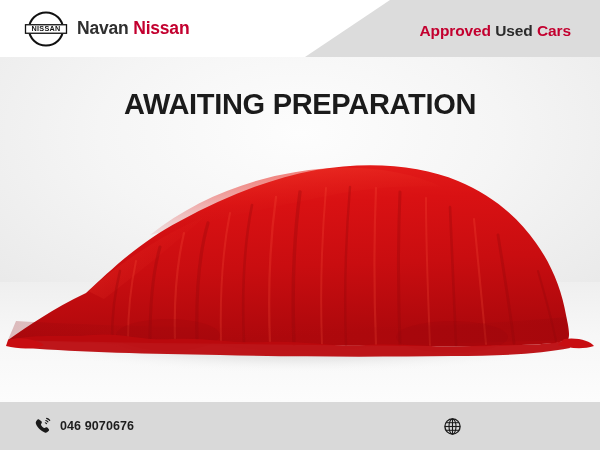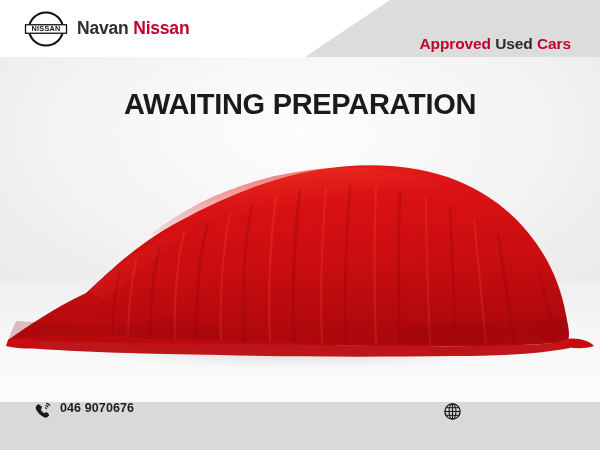--- a/index.html
+++ b/index.html
@@ -29,21 +29,21 @@
   }
   #nissan-logo { width:44px; height:38px; display:block; }
   #brand-text {
     font-size:17.5px; font-weight:bold; letter-spacing:-0.2px;
     white-space:nowrap; line-height:1;
   }
   .brand-navan { color:#2f2f2f;text-align:center; }
   .brand-nissan { color:#c3002f; }
 
   #approved-block {
-    position:absolute; right:29px; top:13px; height:61px;
+    position:absolute; right:29px; top:0; height:61px;
     display:flex; align-items:center;
   }
   #approved-text {
     font-size:15.5px; font-weight:bold; letter-spacing:-0.1px;
     white-space:nowrap; line-height:1;
   }
   .ap-red  { color:#c3002f; }
   .ap-dark { color:#2b2b2b; }
 
   
@@ -69,21 +69,21 @@
   }
   #car-svg { display:block; width:600px; height:345px; }
 
   
   #footer {
     position:absolute; left:0; top:402px; width:600px; height:48px;
     background:#d9d9d9; z-index:20;
   }
   .footer-item {
     position:absolute; top:0; height:48px;
-    display:flex; align-items:flex-start; gap:8px;
+    display:flex; align-items:center; gap:8px;
   }
   #footer-phone { left:33px; }
   #footer-web   { left:443px; }
   .footer-label {
     font-size:12.5px; font-weight:bold; color:#1e1e1e;
     letter-spacing:0.1px; white-space:nowrap; line-height:1;
   }
   .footer-icon { display:block; flex:0 0 auto; }
 </style>
 </head>

